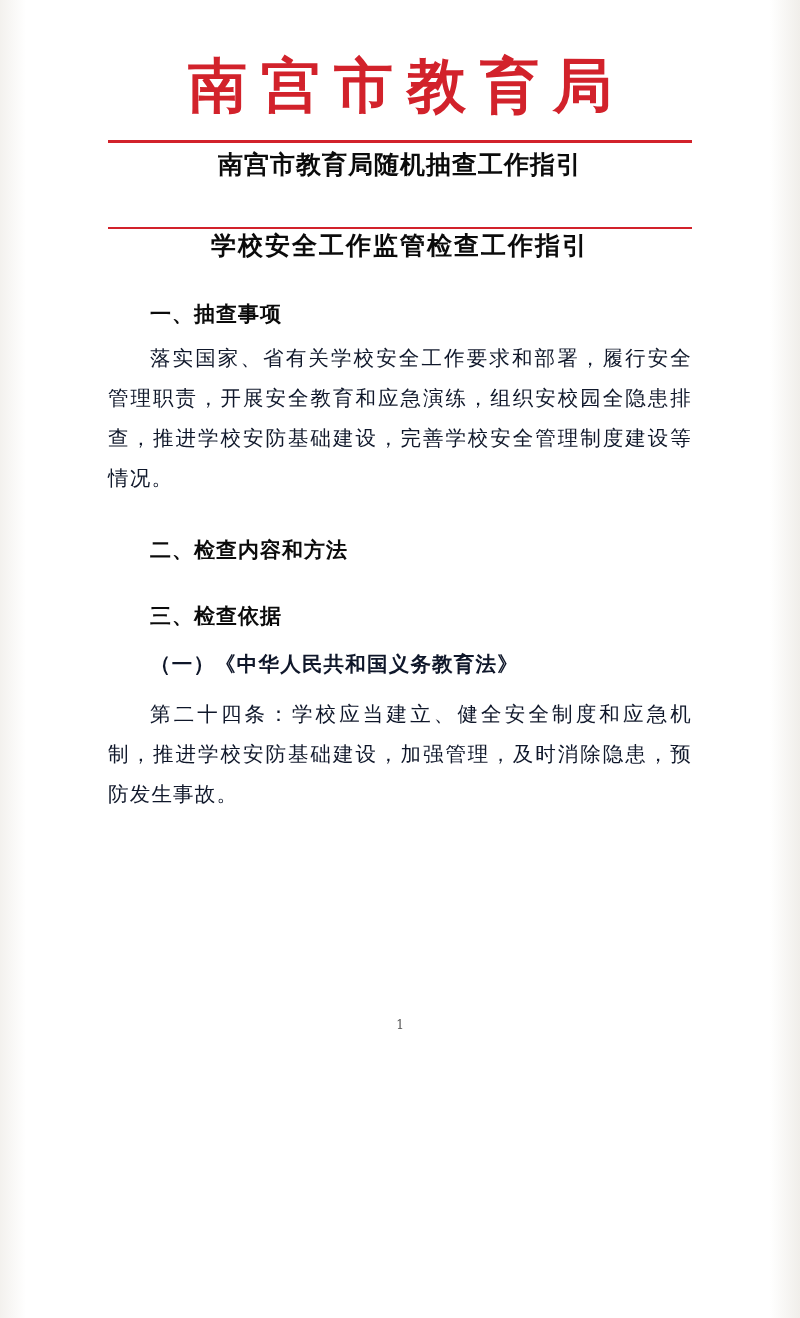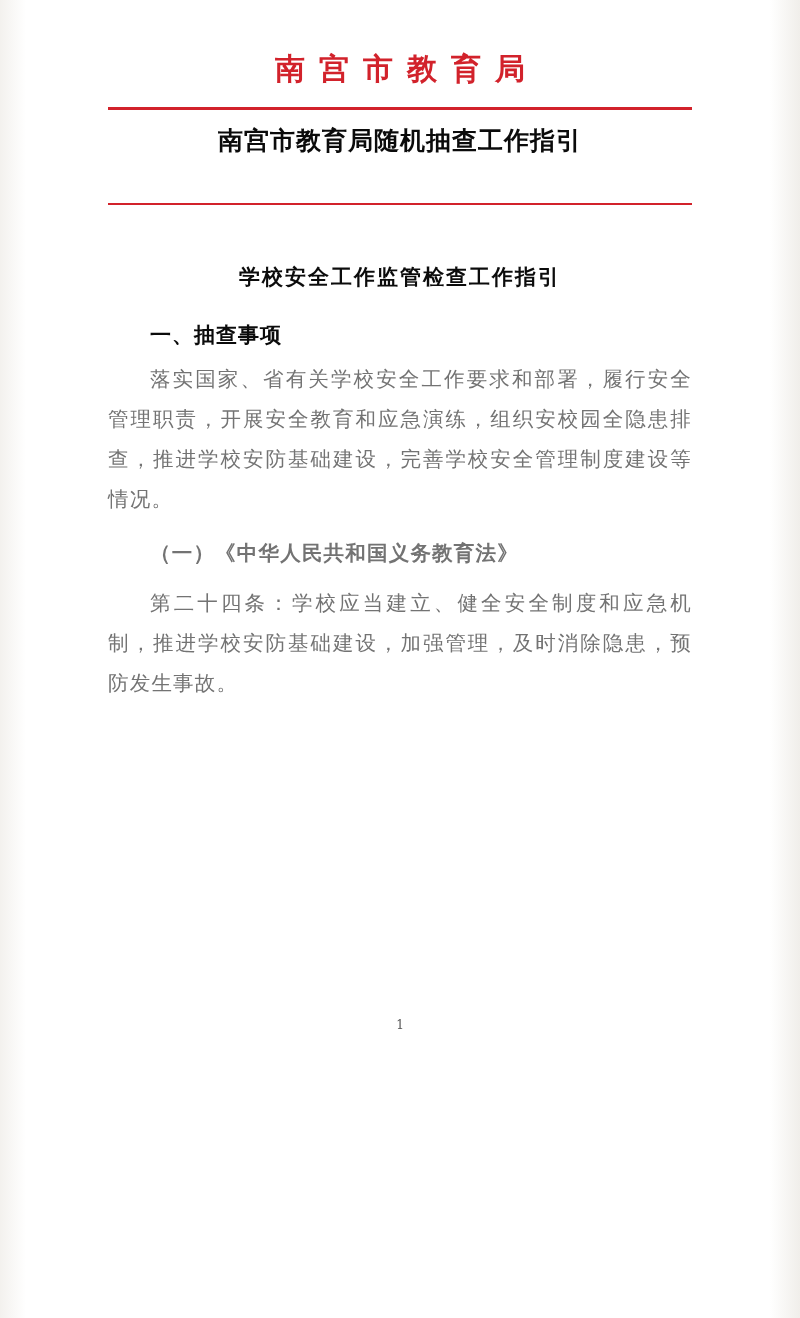--- a/index.html
+++ b/index.html
@@ -38,21 +38,21 @@
   }
 
   .masthead {
     text-align: center;
     margin-top: 52px;
   }
   .masthead-title {
     color: #d2222b;
     font-family: "DejaVu Serif", "Liberation Serif", serif;
     font-weight: 700;
-    font-size: 30px;
+    font-size: 59px;
     letter-spacing: 14px;
     text-indent: 14px;
     line-height: 1.15;
     white-space: nowrap;
   }
   .red-rule {
     height: 3px;
     background: #d2222b;
     margin: 20px 0 0 0;
   }
@@ -60,53 +60,52 @@
     height: 2px;
     margin-top: 46px;
   }
 
   .doc-subtitle {
     text-align: center;
     font-family: "DejaVu Sans", "Liberation Sans", sans-serif;
     font-weight: 700;
     font-size: 25px;
     letter-spacing: 1px;
-    margin-top: 14px;
+    margin-top: 5px;
     color: #0b0b0b;
   }
 
   .section-title {
     text-align: center;
     font-family: Liberation Mono, monospace;
     font-weight: 700;
-    font-size: 21px;
+    font-size: 25px;
     letter-spacing: 2px;
-    margin-top: 58px;
     color: #0b0b0b;
   }
 
   .heading {
     font-family: Liberation Serif, serif;
     font-weight: 700;
     font-size: 21px;
     letter-spacing: 1px;
-    margin-top: 30px;
+    margin-top: 38px;
     text-indent: 42px;
     color: #0b0b0b;
   }
 
   .para {
     font-family: Liberation Serif, serif;
     font-size: 20.5px;
     line-height: 40px;
     letter-spacing: 1.2px;
     text-indent: 42px;
     margin-top: 10px;
     text-align: justify;
-    color: #737373;
+    color: #0f172a;
   }
 
   .para.bold-item {
     font-weight: 700;
     text-indent: 42px;
     margin-top: 14px;
   }
 
   .page-number {
     position: absolute;
@@ -134,22 +133,24 @@
     <div class="doc-subtitle">南宫市教育局随机抽查工作指引</div>
 
     <div class="red-rule thin"></div>
 
     <div class="section-title">学校安全工作监管检查工作指引</div>
 
     <div class="heading">一、抽查事项</div>
 
     <div class="para">落实国家、省有关学校安全工作要求和部署，履行安全管理职责，开展安全教育和应急演练，组织安校园全隐患排查，推进学校安防基础建设，完善学校安全管理制度建设等情况。</div>
 
+    <div class="heading">二、检查内容和方法</div>
 
 
+    <div class="heading">三、检查依据</div>
 
     <div class="para bold-item">（一）《中华人民共和国义务教育法》</div>
 
     <div class="para">第二十四条：学校应当建立、健全安全制度和应急机制，推进学校安防基础建设，加强管理，及时消除隐患，预防发生事故。</div>
 
 
   </div>
 
   <div class="page-number">1</div>
 </div>

